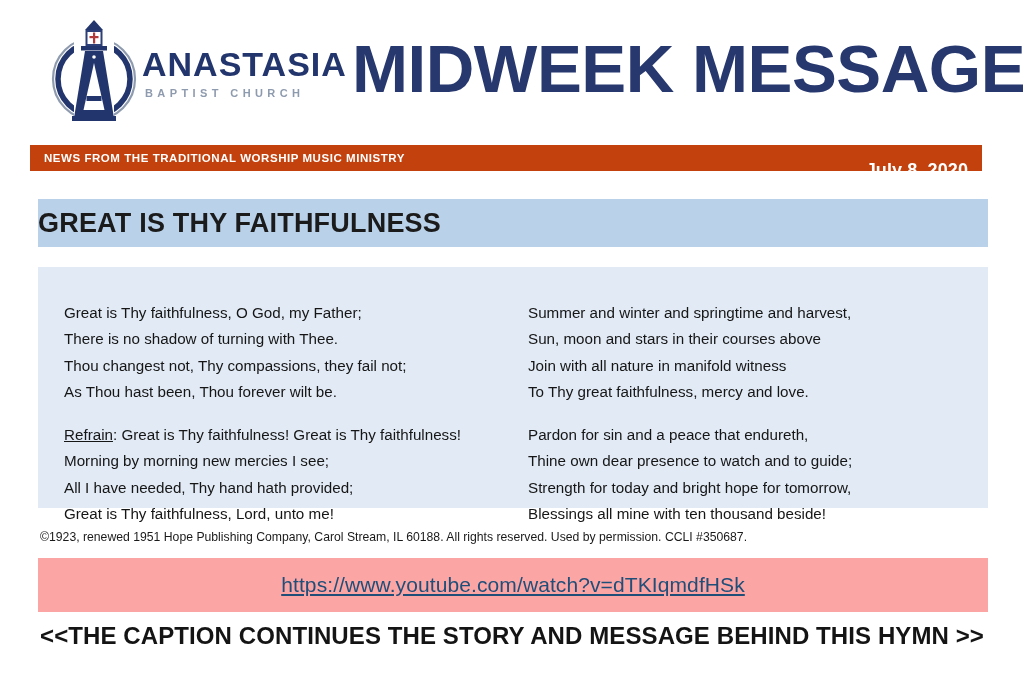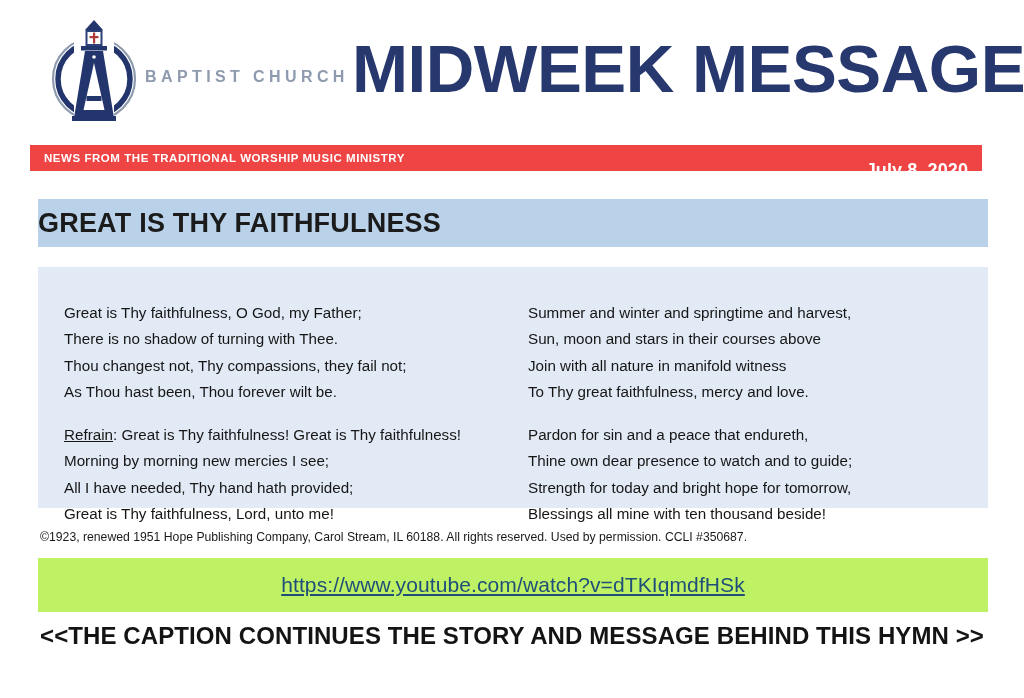--- a/index.html
+++ b/index.html
@@ -23,36 +23,36 @@
   }
   .logo-mark{width:108px;height:120px;position:relative;flex:0 0 auto;}
   .logo-words{margin-left:-6px;display:flex;flex-direction:column;justify-content:center;padding-top:14px;}
   .logo-name{
     font-family:"Liberation Sans",sans-serif;
     font-weight:bold;font-size:34px;letter-spacing:1.0px;
     color:#23356d;line-height:1;
   }
   .logo-sub{
     font-family:"Liberation Sans",sans-serif;
-    font-weight:bold;font-size:16px;letter-spacing:4.4px;
+    font-weight:bold;font-size:11px;letter-spacing:4.4px;
     color:#8e9bae;line-height:1;margin-top:7px;margin-left:3px;
   }
   .masthead{
     position:absolute;left:352px;top:36px;
     font-family:"Liberation Sans Narrow","Liberation Sans",sans-serif;
     font-weight:bold;font-size:66px;line-height:1;
     color:#27386f;letter-spacing:-0.5px;
     transform:scaleX(1.02);transform-origin:left center;
     white-space:nowrap;
   }
 
   
   .newsbar{
     position:absolute;left:30px;top:145px;width:952px;height:26px;
-    background:#ef4444;color:#ffffff;
+    background:#c2410c;color:#ffffff;
     display:flex;align-items:center;justify-content:space-between;
     padding:0 14px;box-sizing:border-box;
   }
   .newsbar-left{
     font-size:11.5px;font-weight:bold;letter-spacing:0.55px;
     white-space:nowrap;
   }
   .newsbar-right{
     font-size:18px;font-weight:bold;letter-spacing:0.1px;
     white-space:nowrap;
@@ -93,21 +93,21 @@
   .copyright{
     position:absolute;left:40px;top:530px;width:944px;
     font-family:"Liberation Sans Narrow","Liberation Sans",sans-serif;
     font-size:12.6px;color:#1a1a1a;white-space:nowrap;
     transform:scaleX(0.97);transform-origin:left center;
   }
 
   
   .urlbar{
     position:absolute;left:38px;top:558px;width:950px;height:54px;
-    background:#bef264;display:flex;align-items:center;justify-content:center;
+    background:#fca5a5;display:flex;align-items:center;justify-content:center;
   }
   .urlbar a{
     font-size:21px;color:#1f4e79;text-decoration:underline;
     white-space:nowrap;letter-spacing:0.1px;
   }
 
   
   .caption{
     position:absolute;left:0;top:622px;width:1024px;
     text-align:center;
@@ -150,20 +150,21 @@
           <path d="M54 57 L64.5 104 L43.5 104 Z" fill="#ffffff"></path>
 
           <rect x="46.5" y="90" width="15" height="5" fill="#23356d"></rect>
 
           <circle cx="54" cy="51" r="1.8" fill="#ffffff"></circle>
 
           <rect x="32" y="110" width="44" height="5" fill="#23356d"></rect>
         </svg>
       </div>
       <div class="logo-words">
+        <div class="logo-name">ANASTASIA</div>
         <div class="logo-sub">BAPTIST CHURCH</div>
       </div>
     </div>
 
     <div class="masthead">MIDWEEK MESSAGE</div>
   </div>
 
   <div class="newsbar">
     <div class="newsbar-left">NEWS FROM THE TRADITIONAL WORSHIP MUSIC MINISTRY</div>
     <div class="newsbar-right">July 8, 2020</div>

